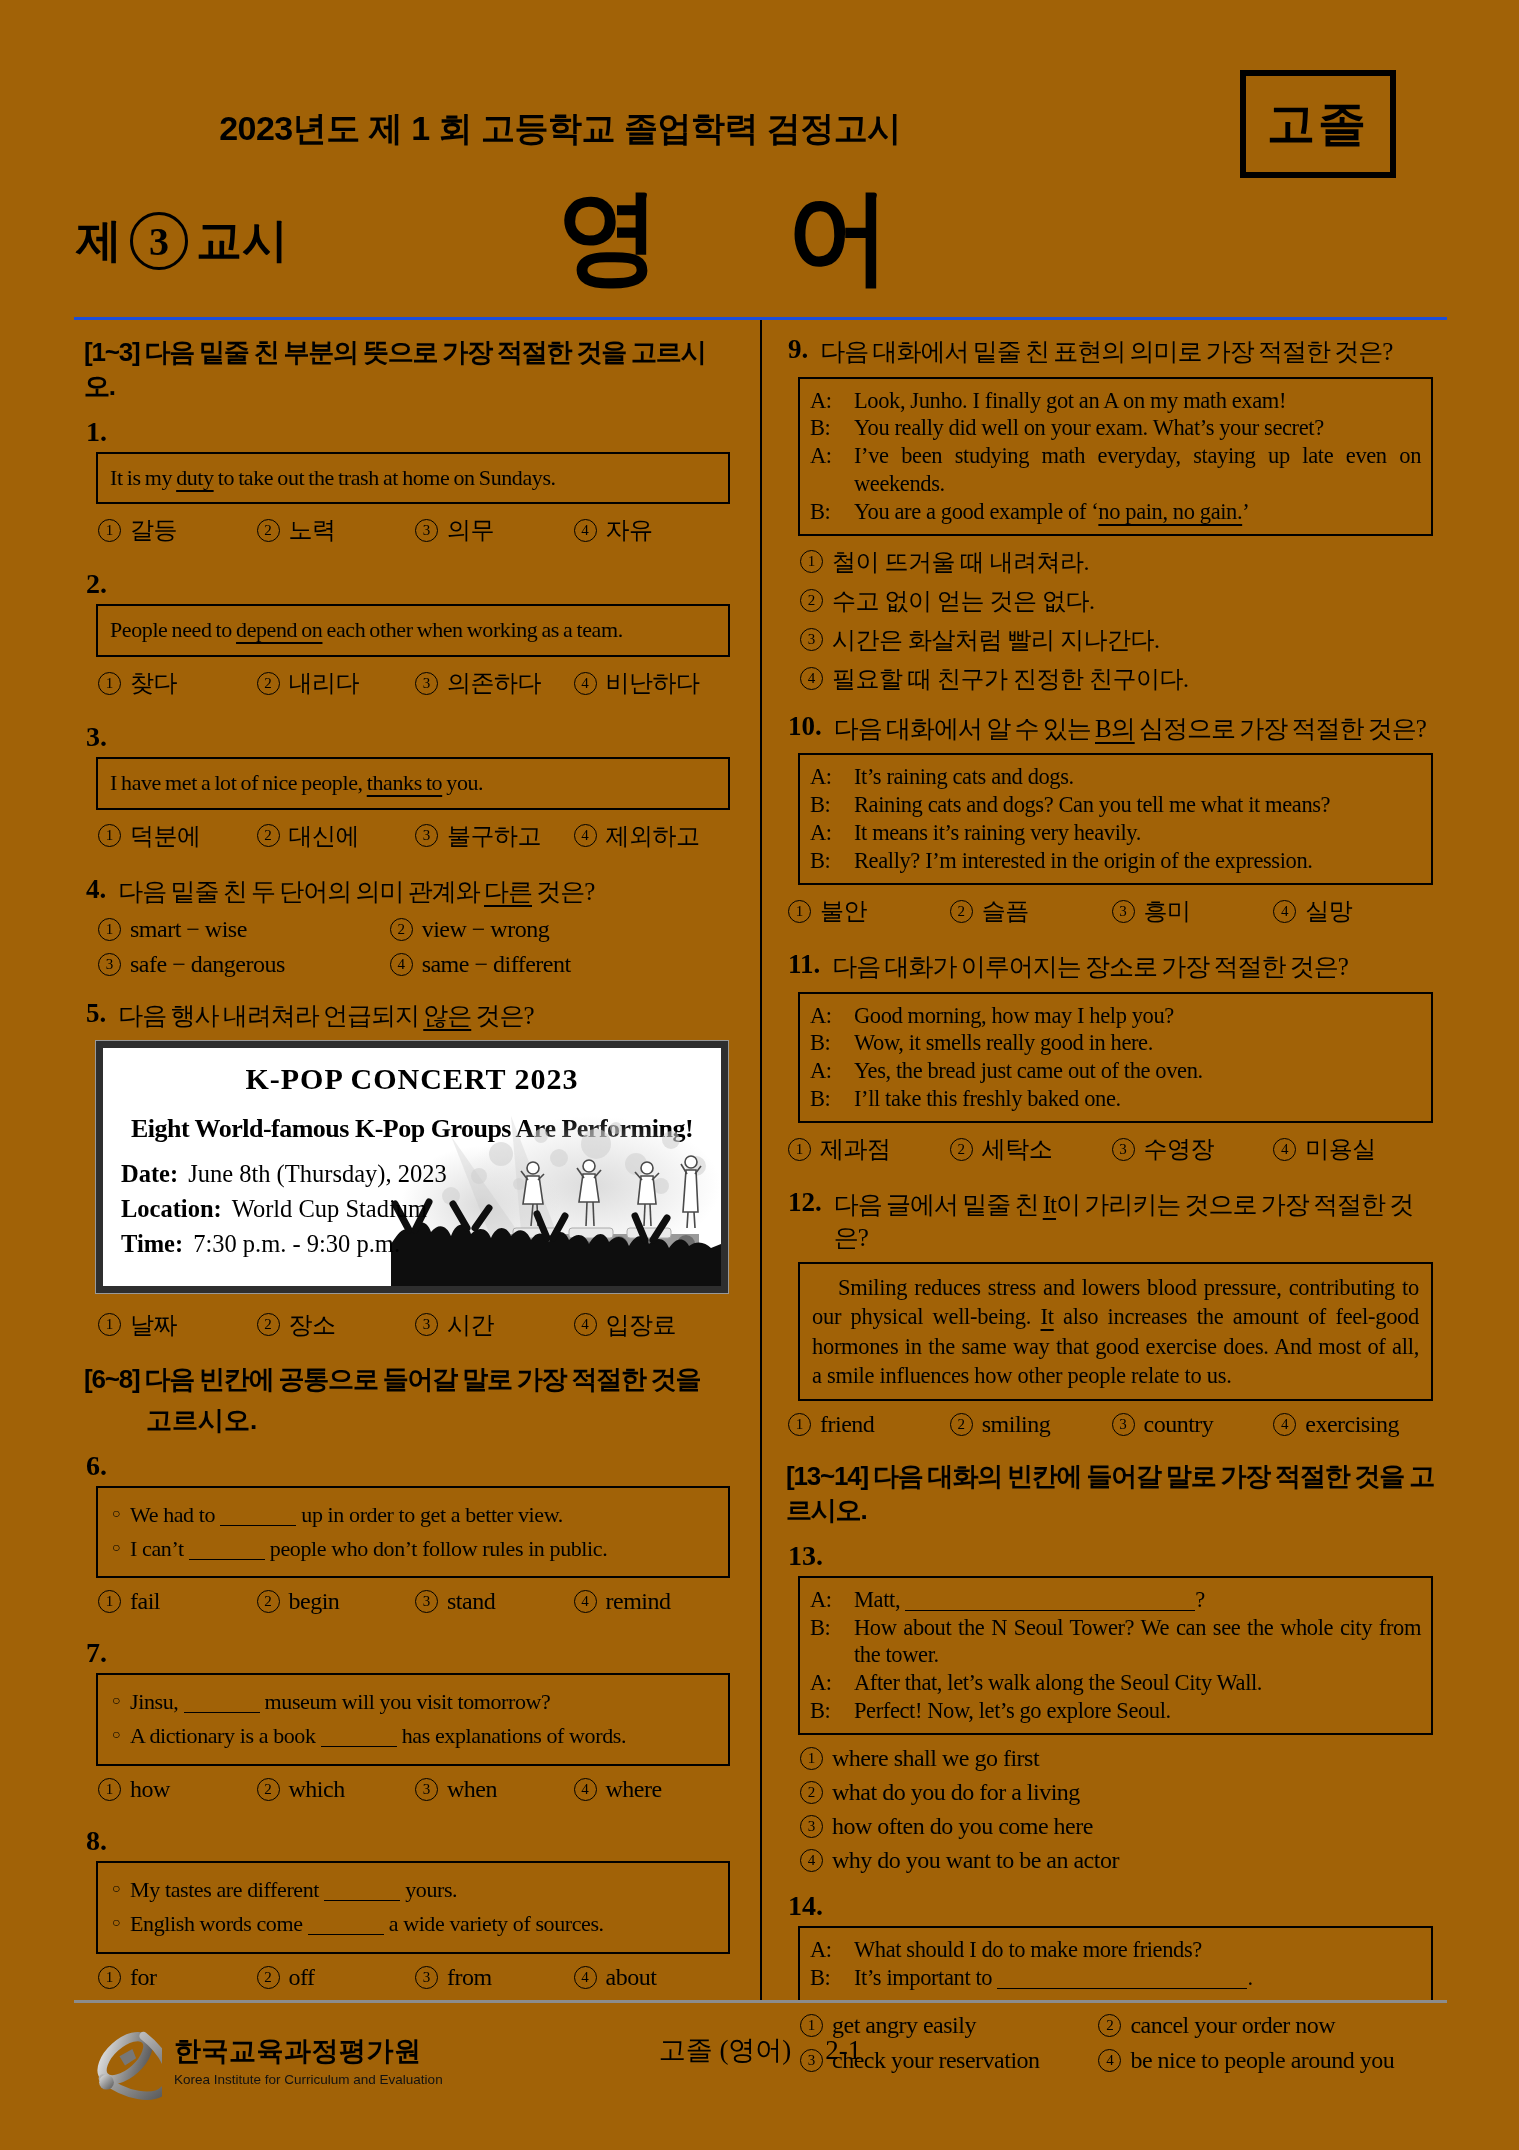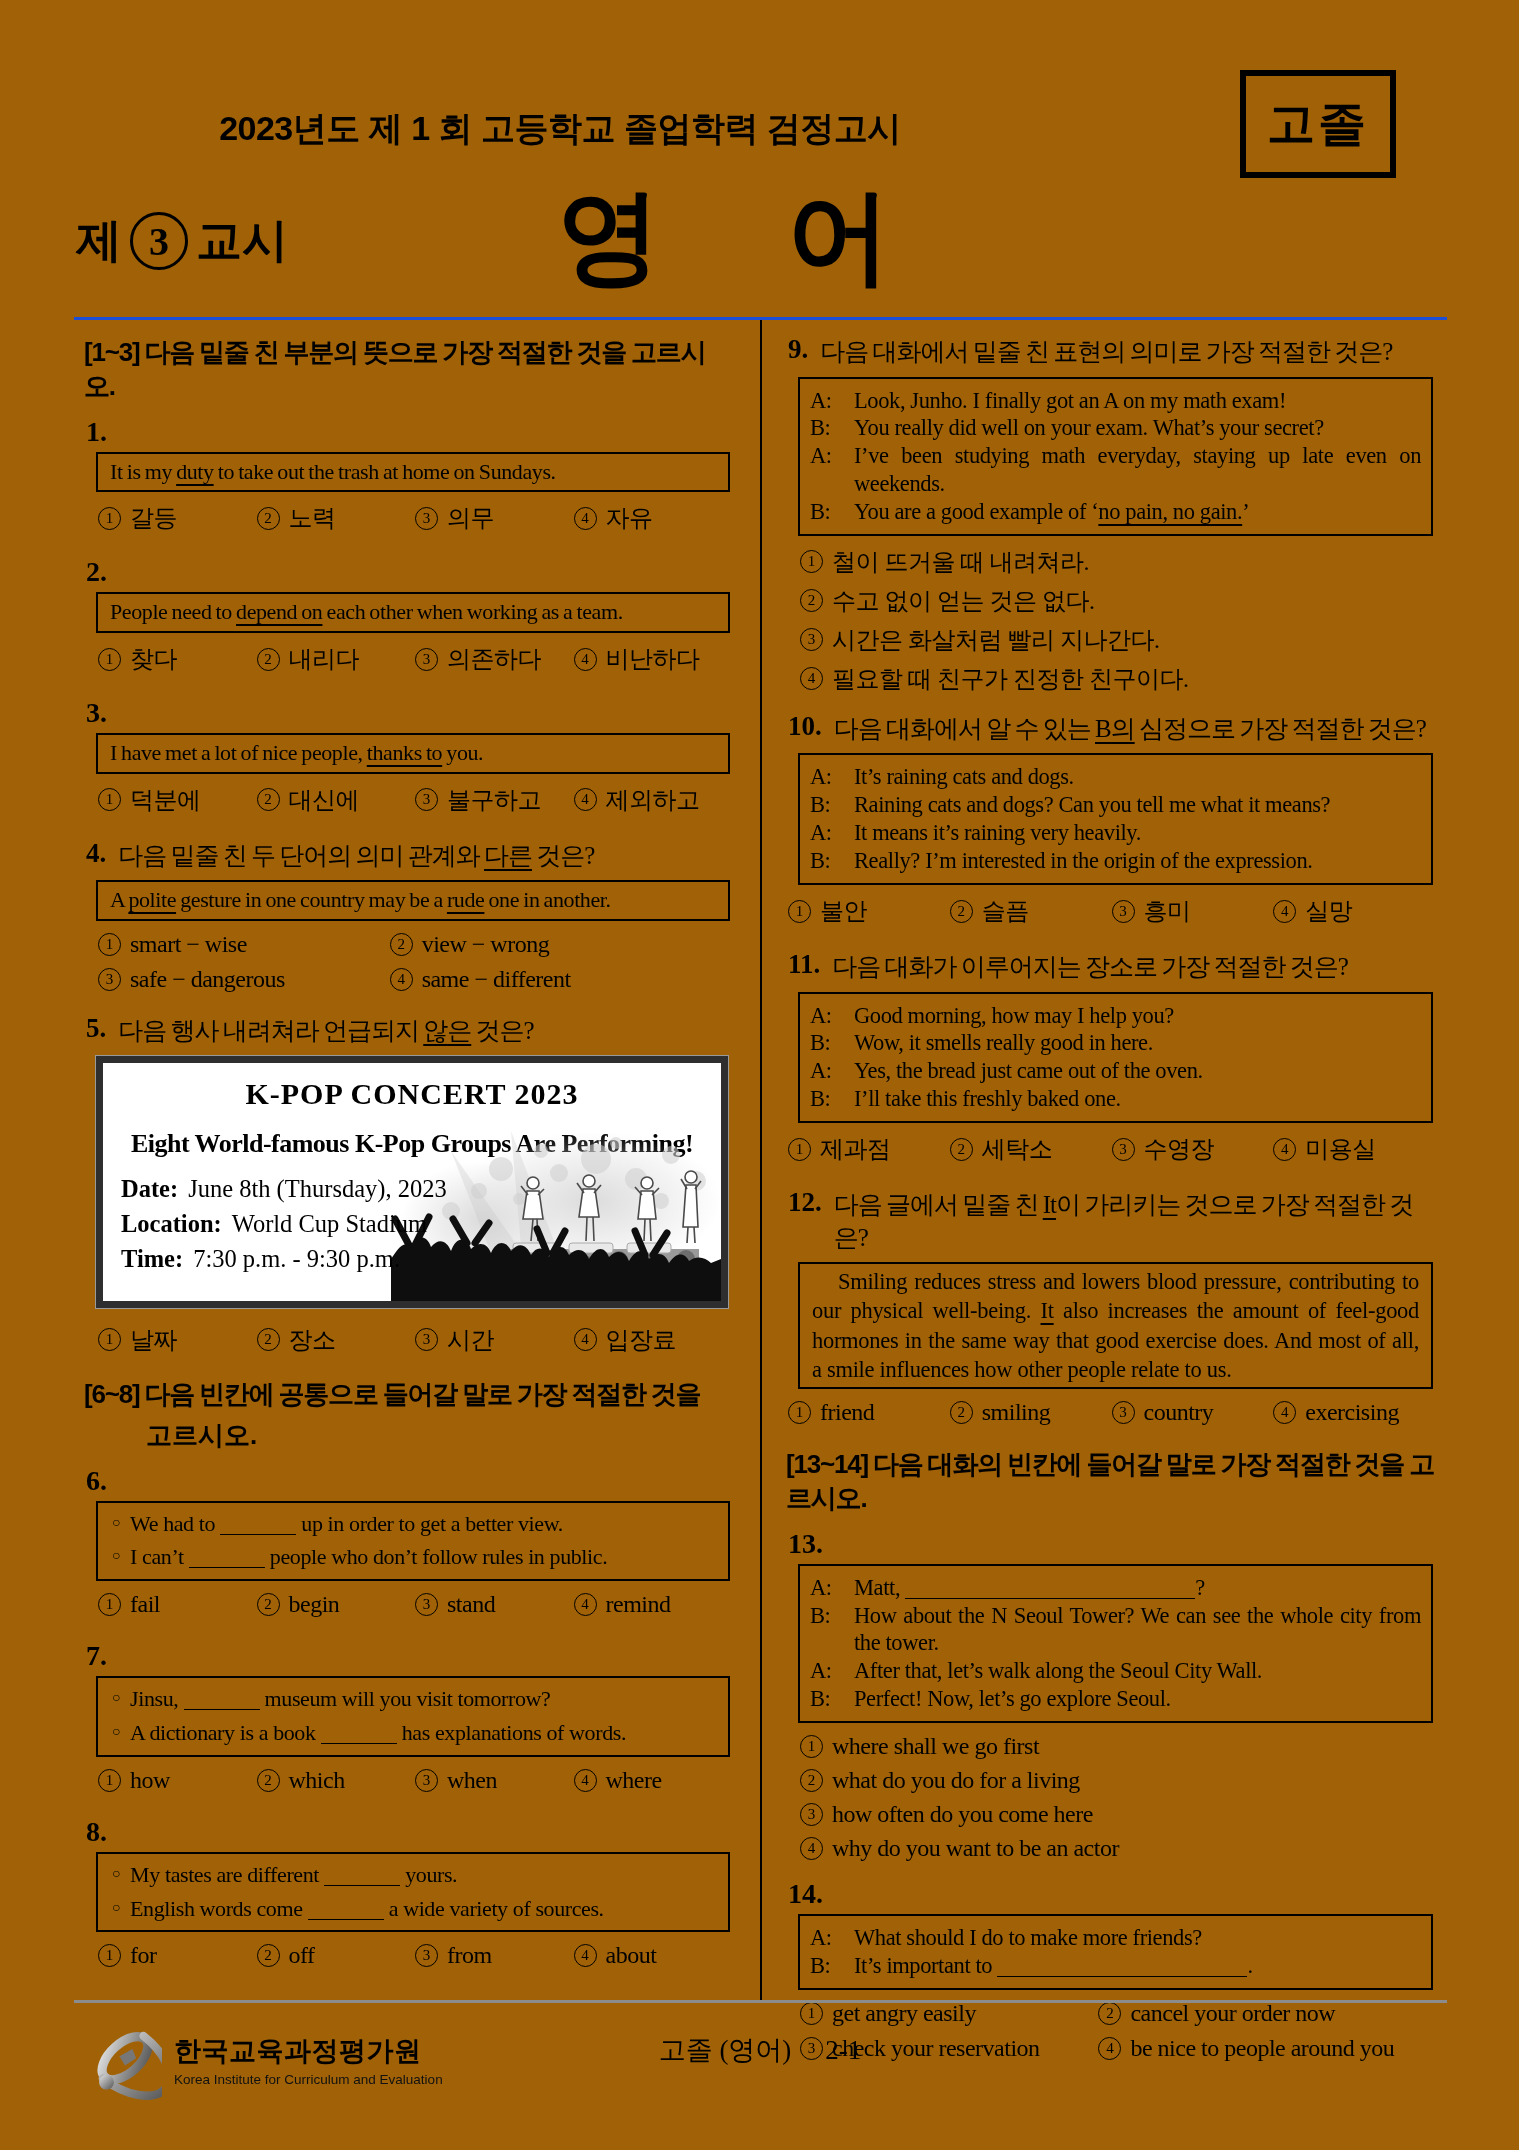--- a/index.html
+++ b/index.html
@@ -33,21 +33,21 @@
   .sechead{font-family:"Liberation Sans","DejaVu Sans",sans-serif;font-weight:800;
            font-size:26px;letter-spacing:-1.2px;word-spacing:-1px;margin:16px 0 6px 0;line-height:1.3;}
   .sec2line{font-family:"Liberation Sans","DejaVu Sans",sans-serif;font-weight:800;
             font-size:26px;margin:0 0 10px 62px;}
 
   .qno-line{font-size:28px;font-weight:700;margin:12px 0 4px 2px;}
   .qhead{display:flex;margin:14px 0 8px 2px;}
   .qno{font-weight:700;font-size:27px;margin-right:12px;flex:none;}
   .qt{font-size:25px;letter-spacing:-1px;word-spacing:-1px;padding-top:2px;line-height:1.3;}
 
-  .qbox{border:2px solid #000;margin:2px 2px 10px 12px;padding:3px 12px;
+  .qbox{border:2px solid #000;margin:2px 2px 10px 12px;padding:9px 12px;
         font-size:22px;line-height:1.4;letter-spacing:-0.4px;}
   .qbox.oneline{white-space:nowrap;word-spacing:-1px;}
   .qbox.dlg{padding:8px 10px;font-size:22.5px;line-height:1.24;letter-spacing:-0.4px;}
   .qbox.para{font-size:22.5px;line-height:1.3;text-align:justify;text-indent:26px;letter-spacing:-0.3px;}
 
   .opts{display:grid;grid-template-columns:repeat(4,1fr);margin:4px 0 22px 14px;font-size:24px;}
   .opts2{display:grid;grid-template-columns:46% 54%;row-gap:8px;margin:4px 0 20px 14px;font-size:24px;}
   .optlist{margin:4px 0 16px 14px;font-size:24px;}
   .optlist .opt{margin-bottom:7px;}
   .opt{display:flex;align-items:center;}
@@ -170,21 +170,20 @@
         <div class="opt">
             <span class="cnum">4</span>
             <span class="otext">제외하고</span>
           </div>
       </div>
 
       <div class="qhead">
         <span class="qno">4.</span>
         <span class="qt"><span>다음 밑줄 친 두 단어의 의미 관계와 </span><span class="u">다른</span><span> 것은?</span></span>
       </div>
-      <div class="qbox oneline"><span>A </span><span class="u">polite</span><span> gesture in one country may be a </span><span class="u">rude</span><span> one in another.</span></div>
       <div class="opts2">
         <div class="opt">
             <span class="cnum">1</span>
             <span class="otext">smart − wise</span>
           </div>
         <div class="opt">
             <span class="cnum">2</span>
             <span class="otext">view − wrong</span>
           </div>
         <div class="opt">

